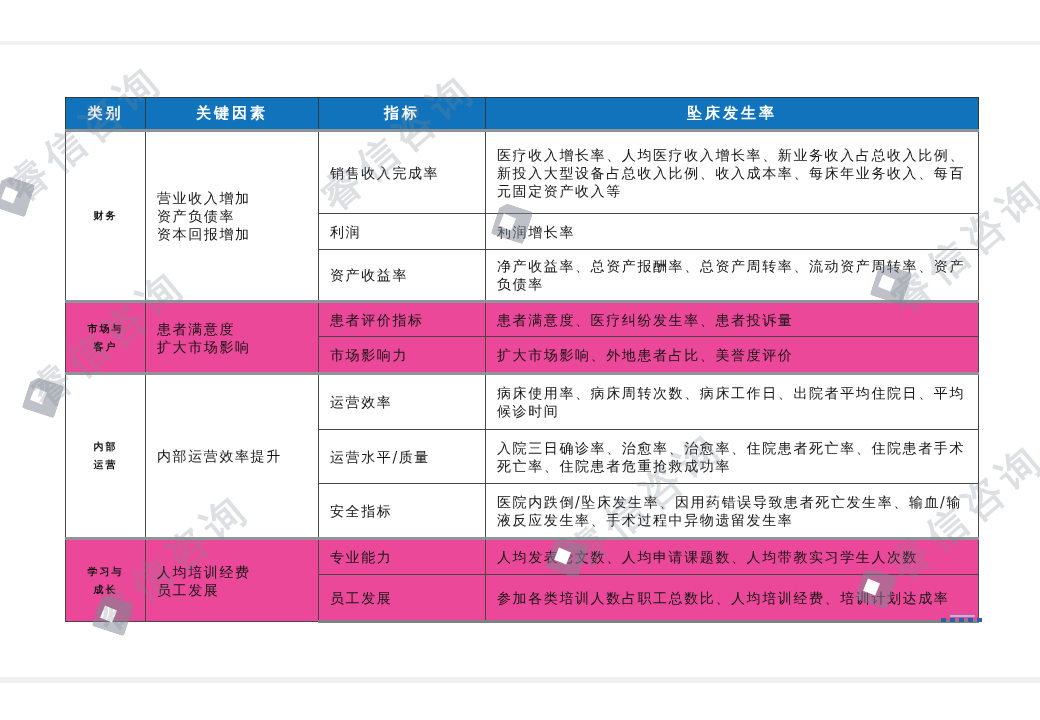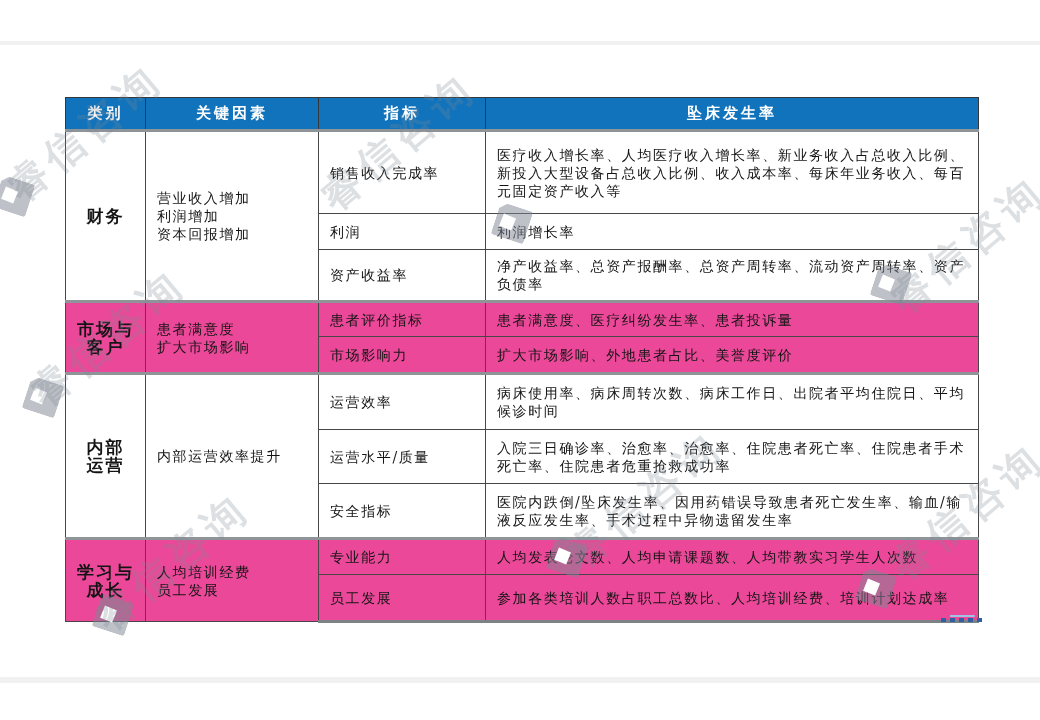--- a/index.html
+++ b/index.html
@@ -27,21 +27,21 @@
   .tbl th:first-child { border-left:1px solid #35383b; }
   .tbl td {
     border:1.5px solid #474747;
     font-size:14px; letter-spacing:1.6px; line-height:18px;
     vertical-align:middle; padding:2px 8px 2px 11px;
     background:#ffffff;
     margin-top:31px;
   }
   .tbl tr.sec-start > td { border-top:3px solid #8f9499; }
   .tbl tbody tr.last > td { border-bottom:3px solid #7d8287; }
-  td.cat { text-align:center; font-weight:bold; font-size:17px; letter-spacing:2px; padding:2px 2px; }
+  td.cat { text-align:center; font-weight:bold; font-size:10px; letter-spacing:2px; padding:2px 2px; }
   tr.hl > td { background:#ec4899; }
 
   
   .wm-layer { position:absolute; inset:0; pointer-events:none; }
   .wm-text {
     position:absolute; white-space:nowrap;
     font-family:"DejaVu Sans","Liberation Sans",sans-serif;
     font-weight:bold; font-size:40px; letter-spacing:7px;
     color:rgba(125,134,146,0.26);
     transform:translate(-50%,-50%) rotate(-40deg);
@@ -88,21 +88,21 @@
     </tr>
   </thead>
   <tbody>
 
     <tr class="sec-start" style="height:83px">
       <td class="cat" rowspan="3">
         <div>财务</div>
       </td>
       <td rowspan="3">
         <div>营业收入增加</div>
-        <div>利润增加</div>
+        <div>资产负债率</div>
         <div>资本回报增加</div>
       </td>
       <td>销售收入完成率</td>
       <td>医疗收入增长率、人均医疗收入增长率、新业务收入占总收入比例、新投入大型设备占总收入比例、收入成本率、每床年业务收入、每百元固定资产收入等</td>
     </tr>
     <tr style="height:36px">
       <td>利润</td>
       <td>利润增长率</td>
     </tr>
     <tr style="height:52px">

